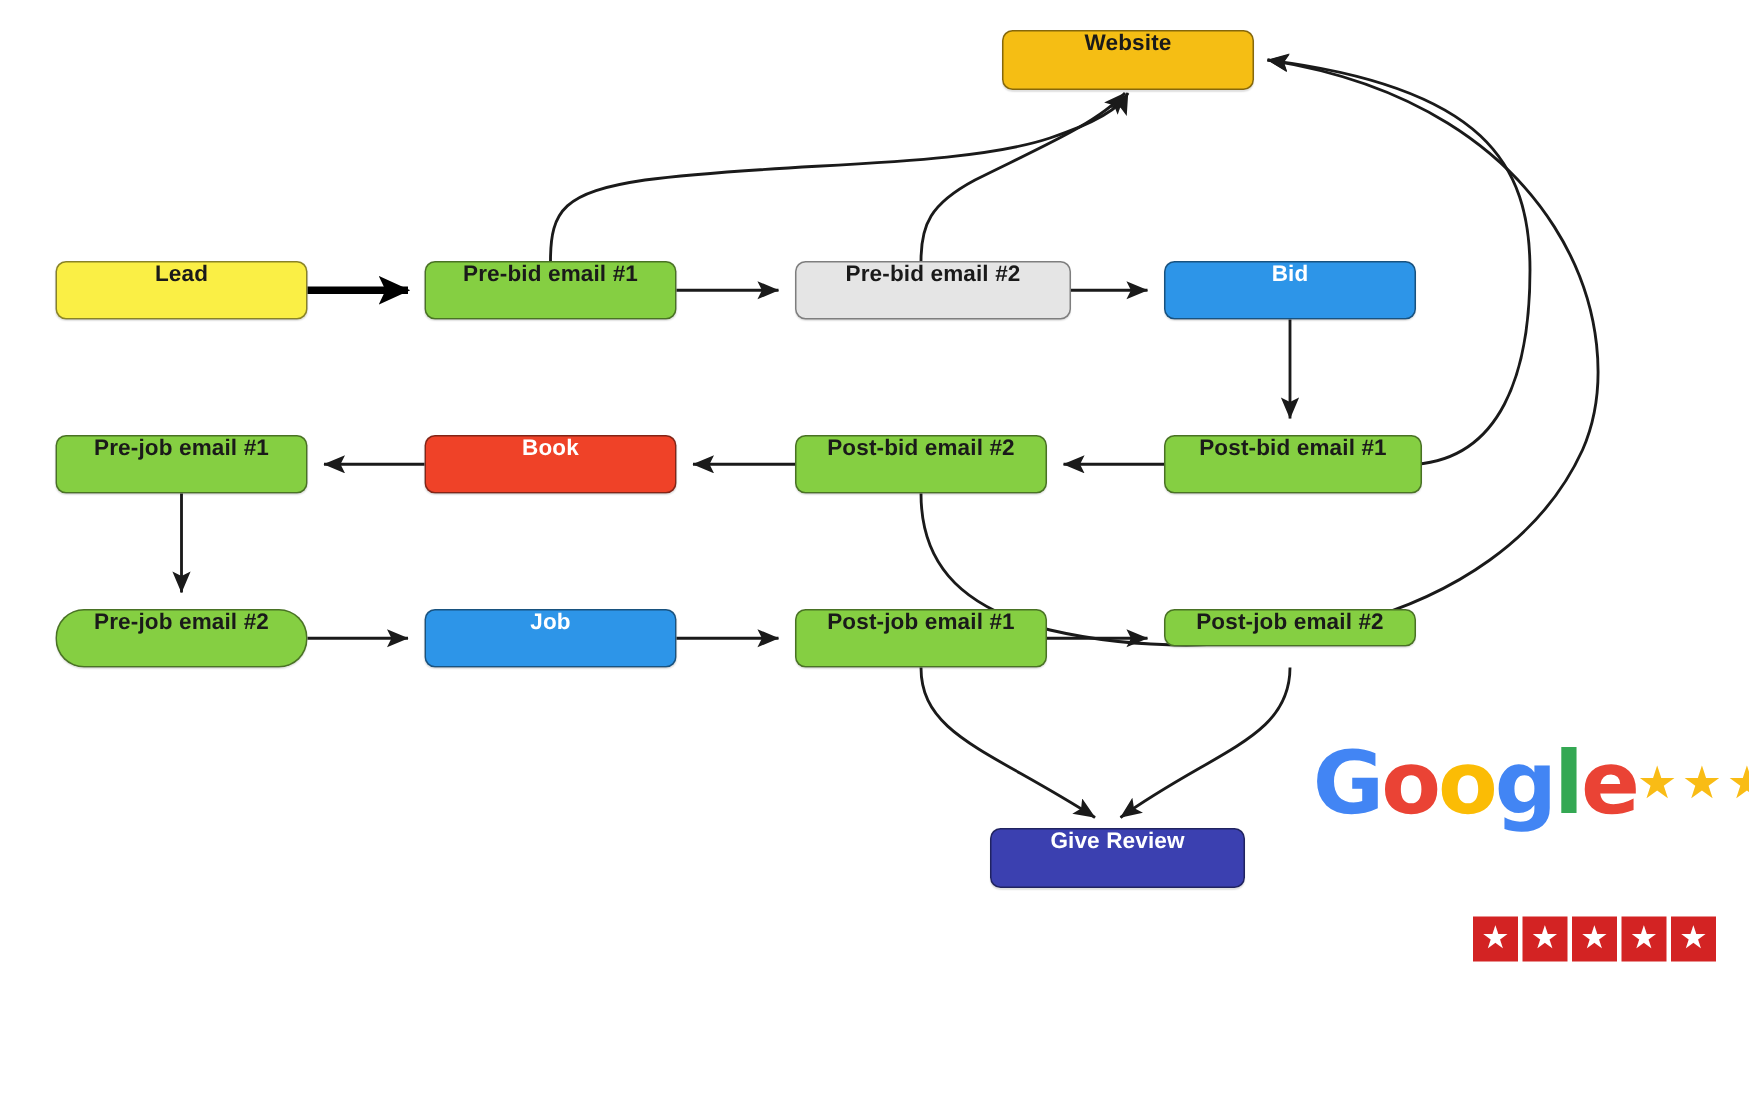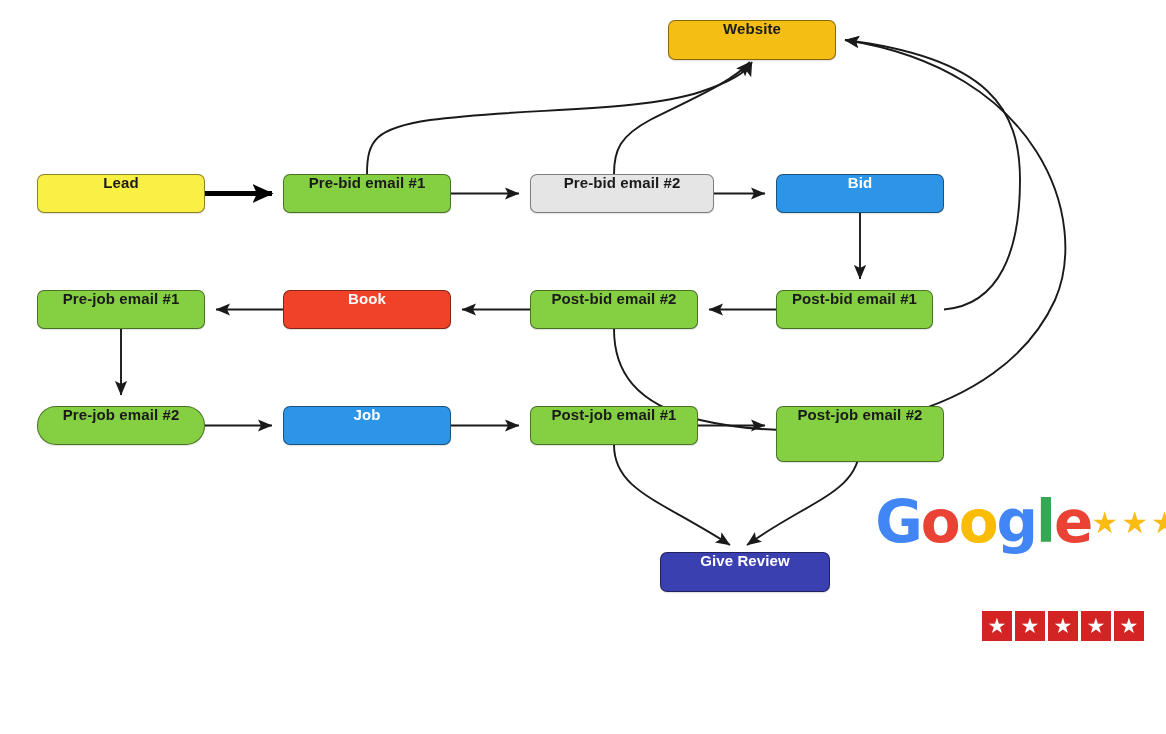--- a/index.html
+++ b/index.html
@@ -179,37 +179,37 @@
   </div>
 
   <div class="node" style="left:283px;top:290px;width:168px;height:39px;background:#EF4228;color:#ffffff;">
     <span>Book</span>
   </div>
 
   <div class="node" style="left:530px;top:290px;width:168px;height:39px;background:#85CF42;color:#1a1a1a;">
     <span>Post-bid email #2</span>
   </div>
 
-  <div class="node" style="left:776px;top:290px;width:157px;height:39px;background:#85CF42;color:#1a1a1a;">
+  <div class="node" style="left:776px;top:290px;width:172px;height:39px;background:#85CF42;color:#1a1a1a;">
     <span>Post-bid email #1</span>
   </div>
 
   <div class="node" style="left:37px;top:406px;width:168px;height:39px;background:#85CF42;color:#1a1a1a;border-radius:19px;">
     <span>Pre-job email #2</span>
   </div>
 
   <div class="node" style="left:283px;top:406px;width:168px;height:39px;background:#2D95E8;color:#ffffff;">
     <span>Job</span>
   </div>
 
   <div class="node" style="left:530px;top:406px;width:168px;height:39px;background:#85CF42;color:#1a1a1a;">
     <span>Post-job email #1</span>
   </div>
 
-  <div class="node" style="left:776px;top:406px;width:168px;height:56px;background:#85CF42;color:#1a1a1a;">
+  <div class="node" style="left:776px;top:406px;width:168px;height:25px;background:#85CF42;color:#1a1a1a;">
     <span>Post-job email #2</span>
   </div>
 
   <div class="node" style="left:660px;top:552px;width:170px;height:40px;background:#3B40B0;color:#ffffff;">
     <span>Give Review</span>
   </div>
 
   <div class="logo-box" style="left:958px;top:468px;width:200px;height:108px;">
     <div class="google-word">
       <span style="color:#4285F4;">G</span><span style="color:#EA4335;">o</span><span style="color:#FBBC05;">o</span><span style="color:#4285F4;">g</span><span style="color:#34A853;">l</span><span style="color:#EA4335;">e</span>

